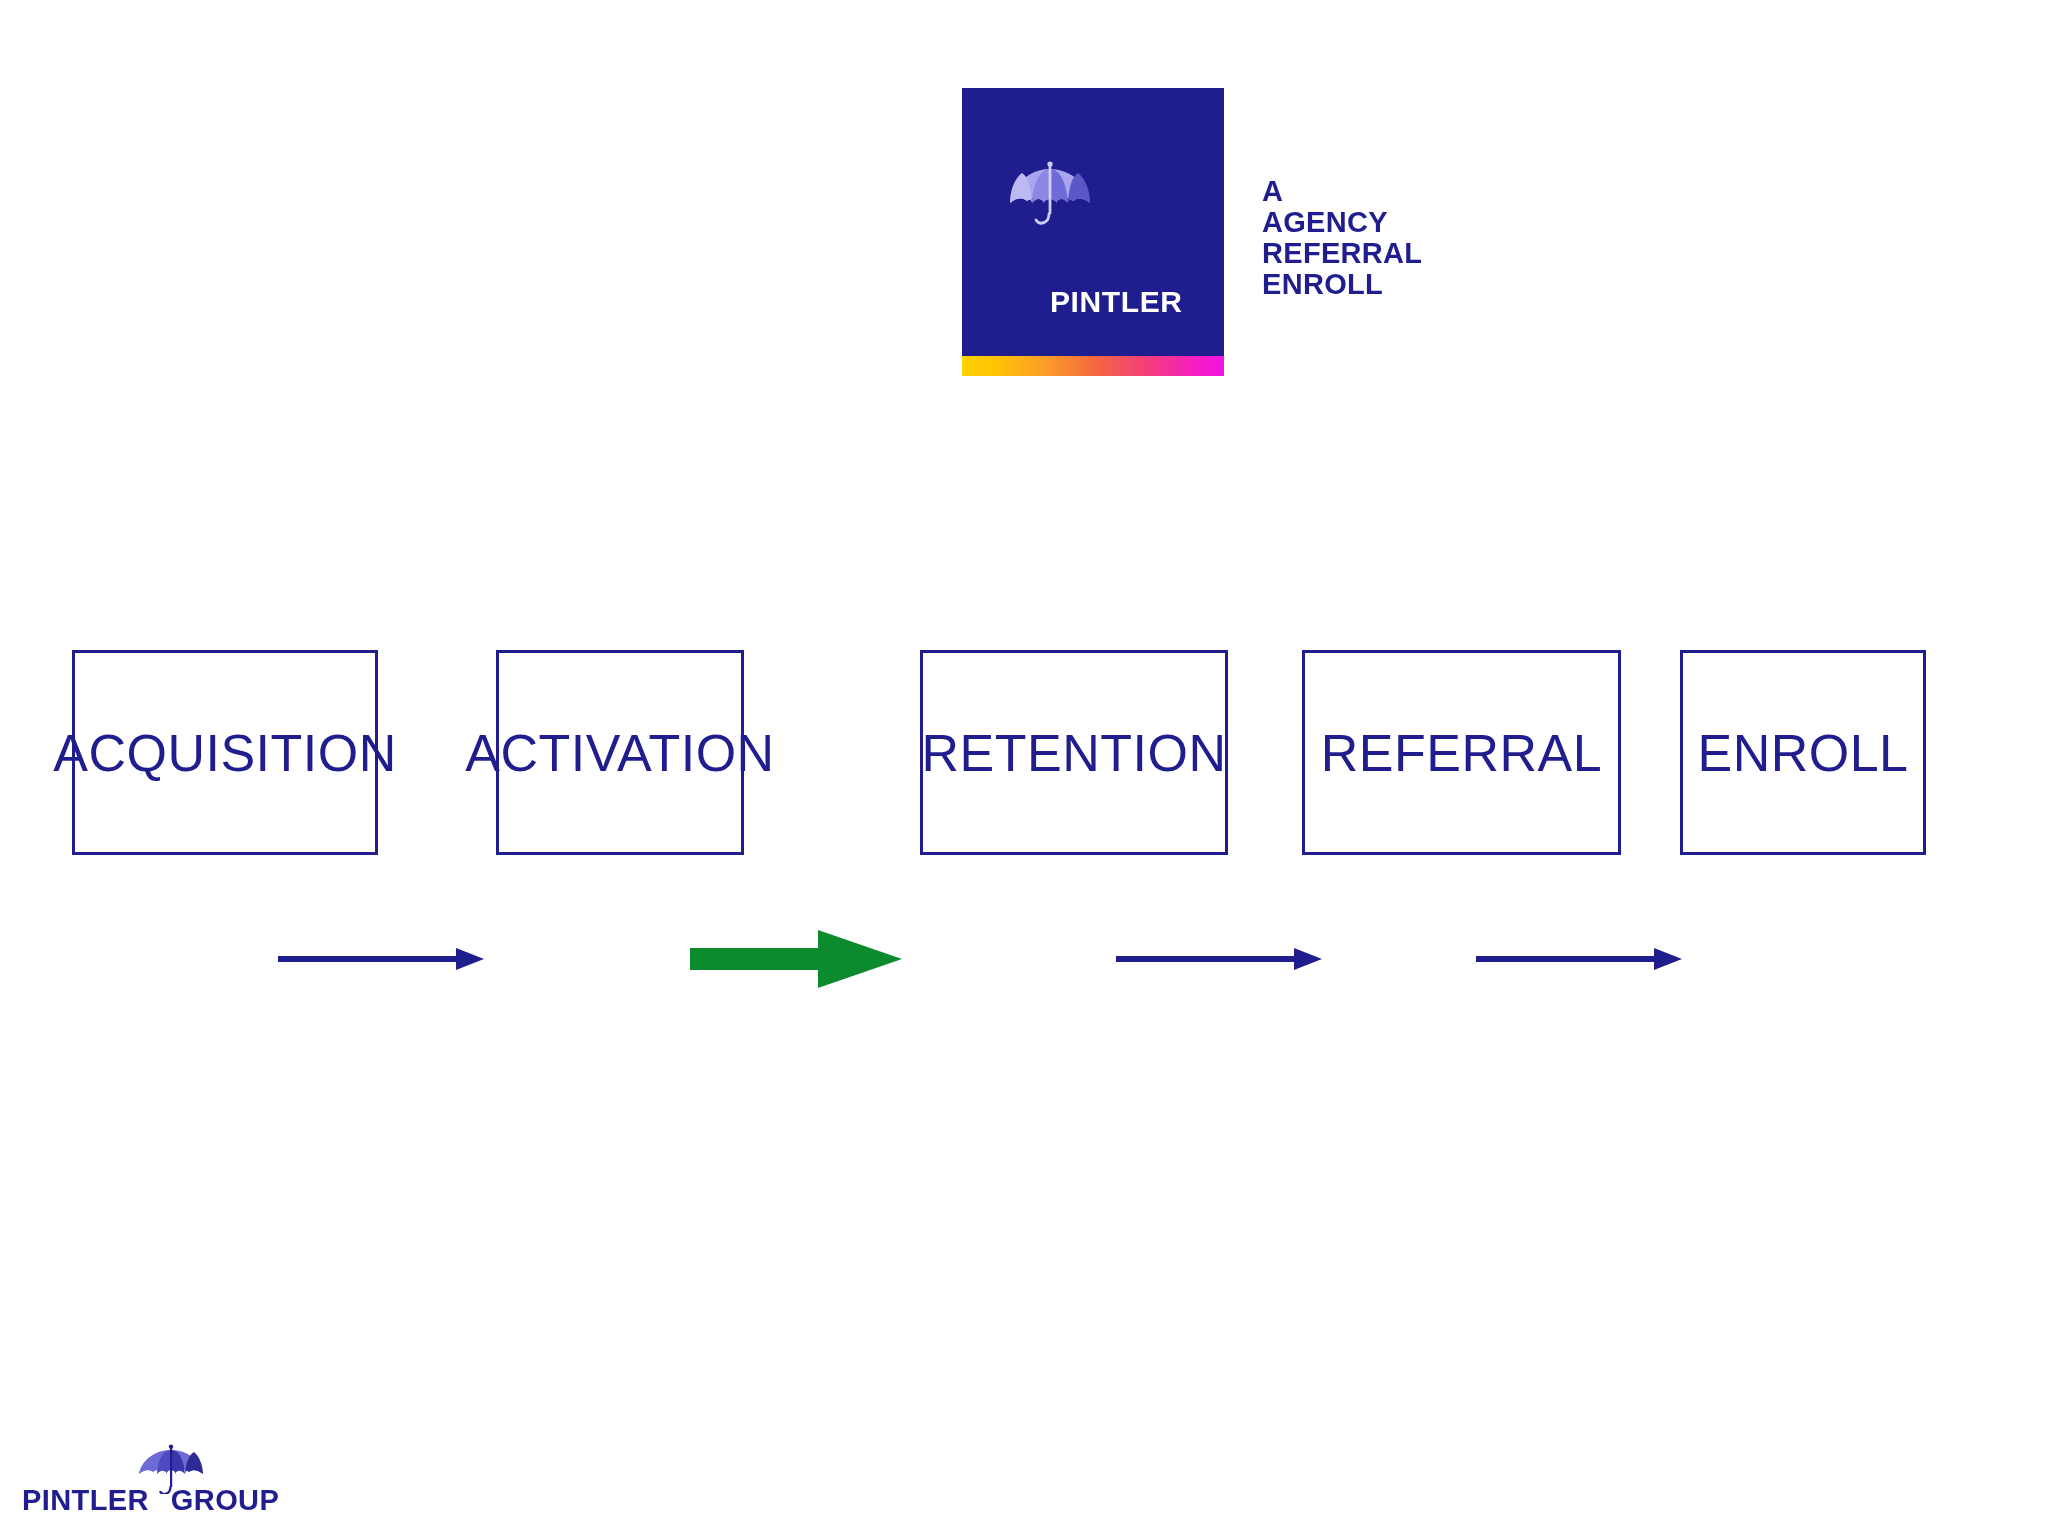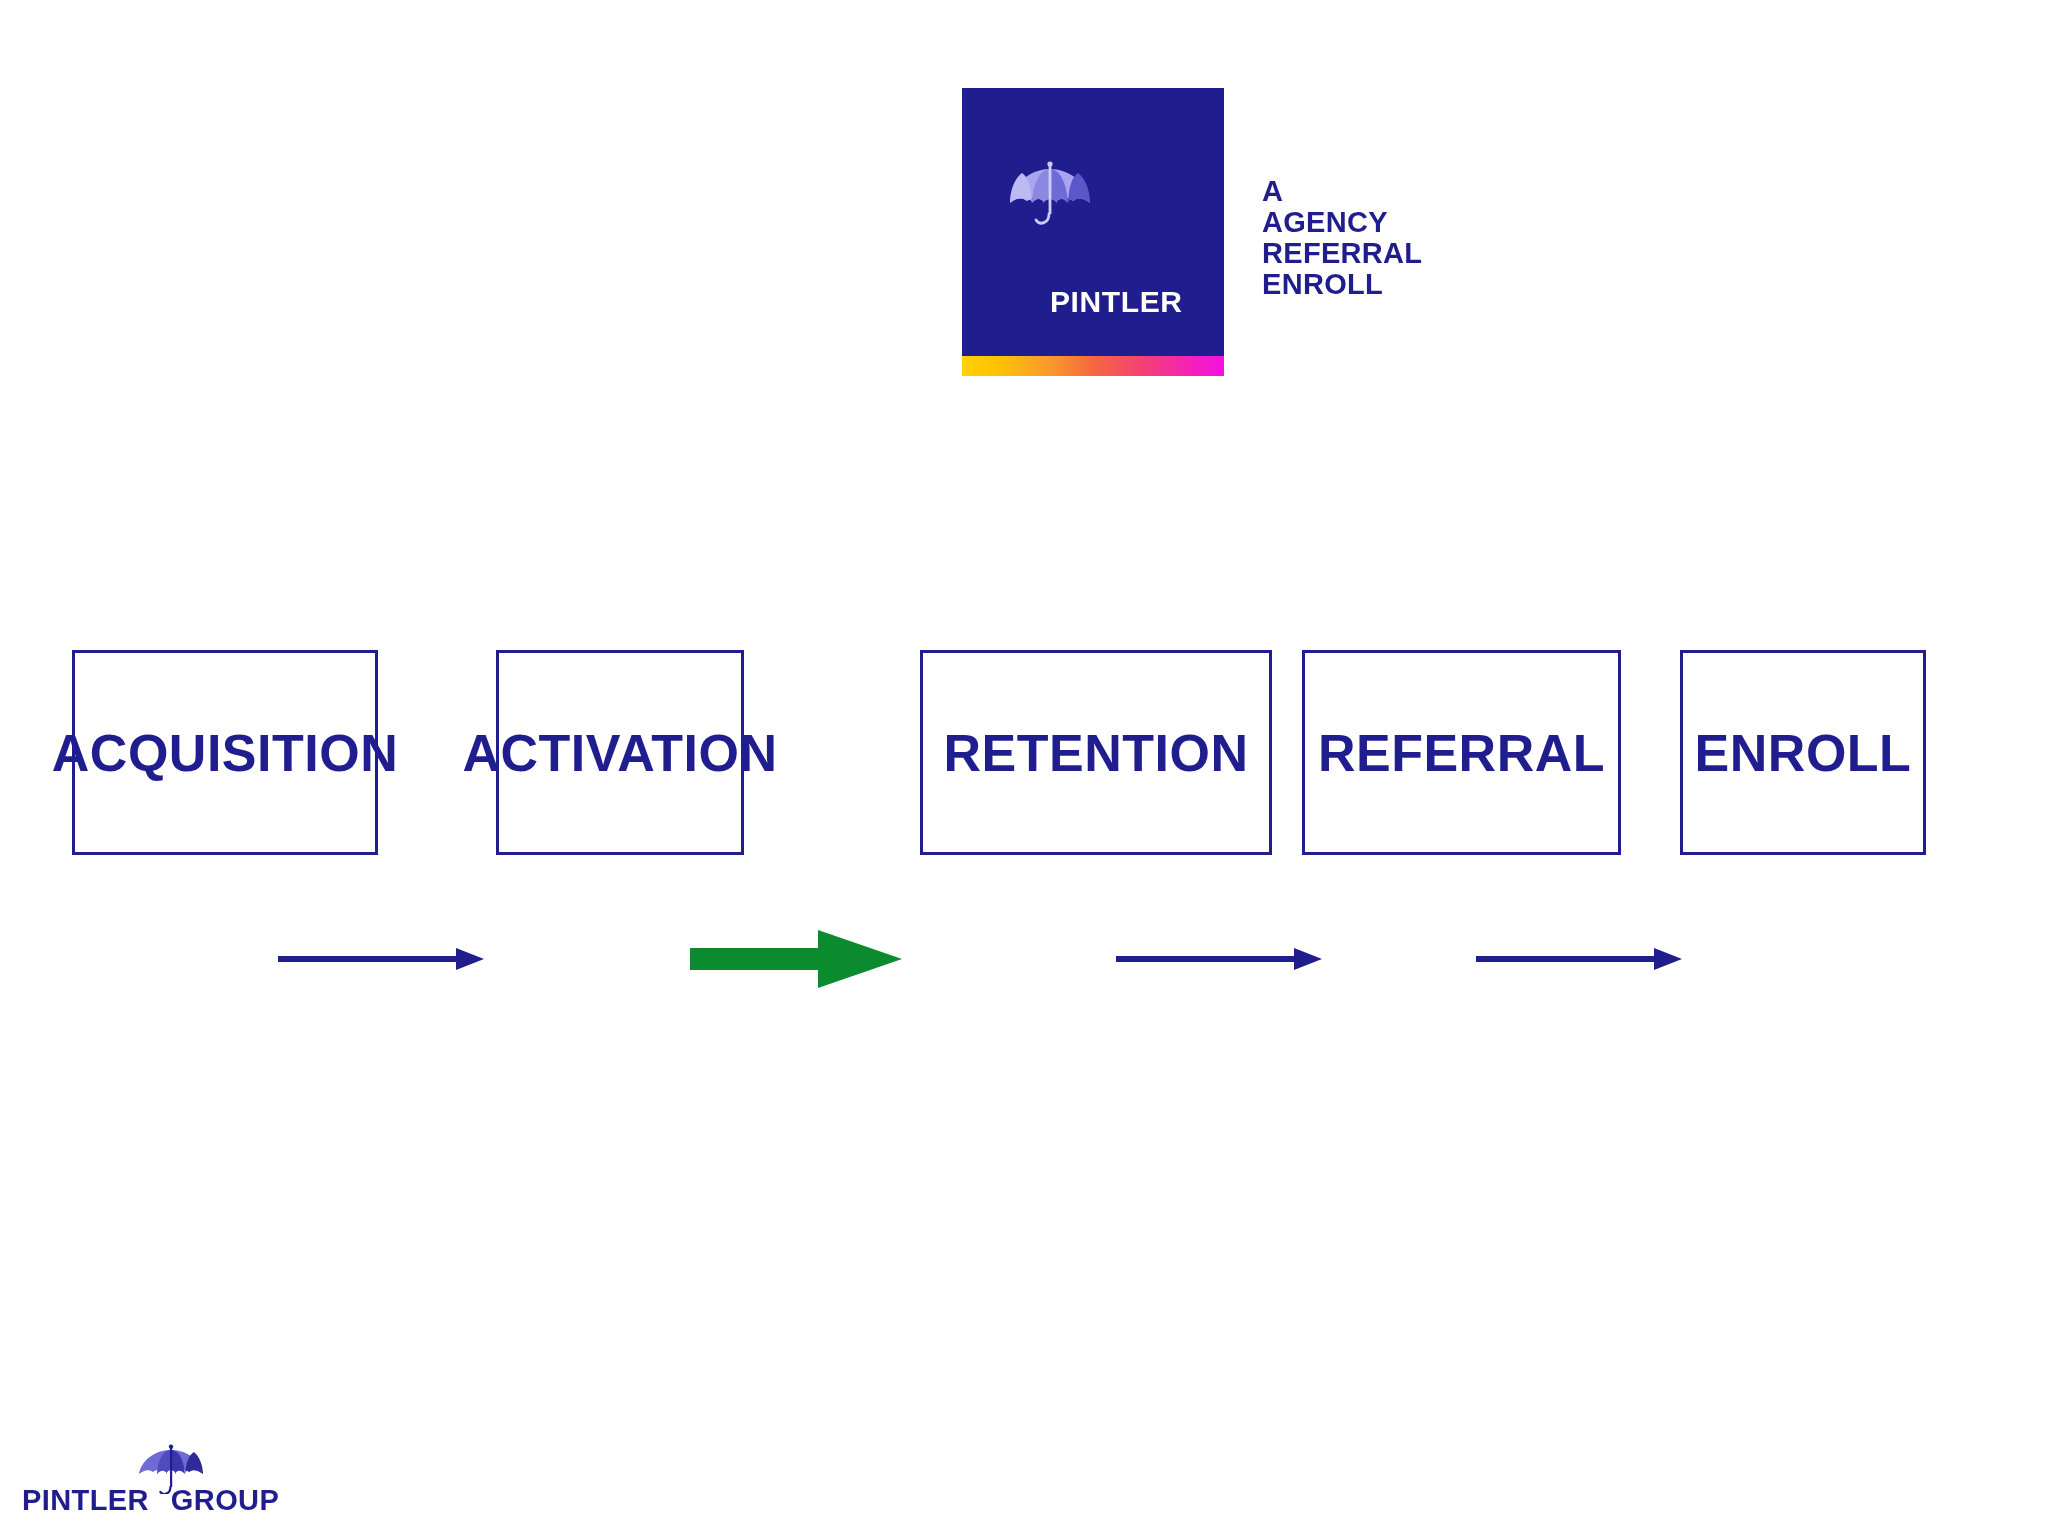--- a/index.html
+++ b/index.html
@@ -95,27 +95,27 @@
     box-sizing: border-box;
     border: 3px solid #201D8E;
     background: #ffffff;
     display: flex;
     align-items: center;
     justify-content: center;
   }
   .stage-label {
     color: #201D8E;
     font-size: 52px;
-    font-weight: 700;
+    font-weight: 400;
     letter-spacing: 0.5px;
     white-space: nowrap;
   }
   #stage-box-0 { left: 72px;   width: 306px; }
   #stage-box-1 { left: 496px;  width: 248px; }
-  #stage-box-2 { left: 920px;  width: 352px; }
+  #stage-box-2 { left: 920px;  width: 308px; }
   #stage-box-3 { left: 1302px; width: 319px; }
   #stage-box-4 { left: 1680px; width: 246px; }
 
   
   .arrow {
     position: absolute;
     top: 930px;
     height: 58px;
   }
   #arrow-0 { left: 278px;  width: 206px; }

